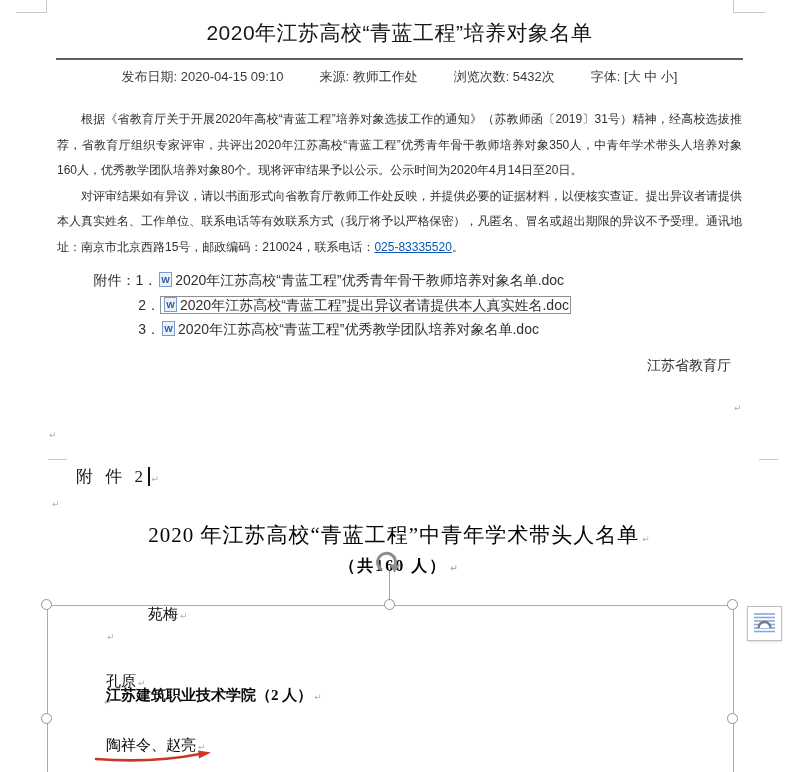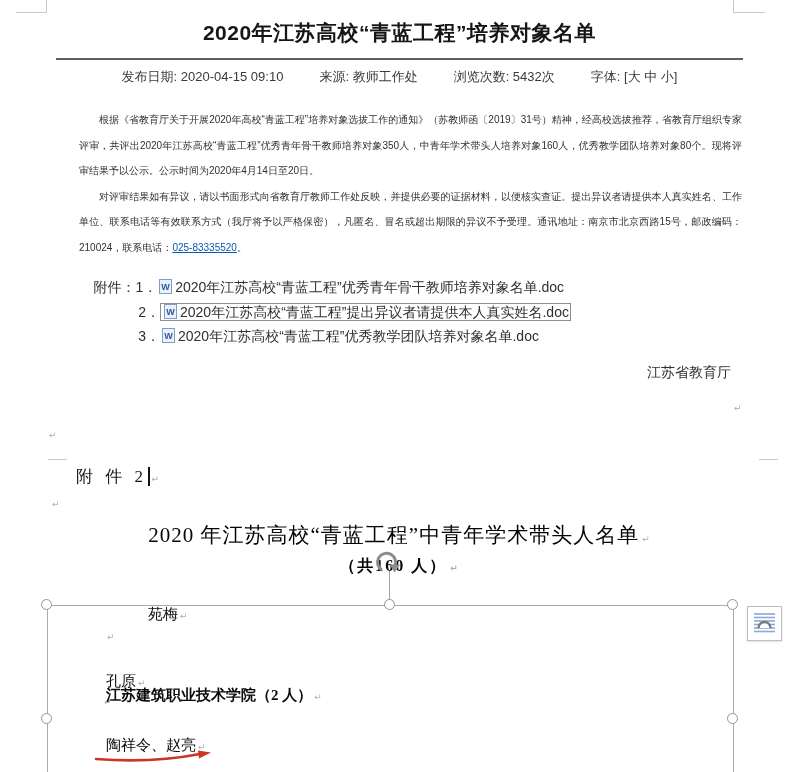--- a/index.html
+++ b/index.html
@@ -6,29 +6,29 @@
   html,body { width:799px; height:772px; background:#ffffff; overflow:hidden; position:relative;
               font-family:"Liberation Sans","DejaVu Sans",sans-serif; }
 
   
   .mark { position:absolute; background:#c9c9c9; }
   .pmark { position:absolute; color:#8fa3b8; font-size:9px; line-height:9px; opacity:.85;
            font-family:"DejaVu Sans",sans-serif; }
 
   
   .web { position:absolute; left:0; top:0; width:799px; height:458px; overflow:hidden; }
-  .page-title { margin-top:19px; text-align:center; font-size:21px; font-weight:700; color:#161616; letter-spacing:.5px; }
+  .page-title { margin-top:19px; text-align:center; font-size:21px; font-weight:400; color:#161616; letter-spacing:.5px; }
   .page-subtitle { margin-top:26px; text-align:center; font-size:19px; font-weight:700; color:#161616; }
   .rule { margin:11px 56px 0 56px; border-top:2px solid #5f5f5f; }
   .meta { margin-top:8px; display:flex; justify-content:center; gap:36px; font-size:13px; color:#3a3a3a; }
   .meta span { white-space:nowrap; }
-  .article { margin:21px 57px 0 79px; font-size:10px; line-height:25.5px; color:#303030; text-align:justify; }
+  .article { margin:21px 57px 0 57px; font-size:12px; line-height:25.5px; color:#303030; text-align:justify; }
   .article p { text-indent:2em; }
   .phone-link { color:#0a58af; text-decoration:underline; cursor:pointer; }
-  .atts { margin:15px 57px 0 57px; font-size:14px; color:#303030; line-height:24.5px; }
+  .atts { margin:8px 57px 0 57px; font-size:14px; color:#303030; line-height:24.5px; }
   .att-row { white-space:nowrap; }
   .att-row.first { padding-left:2.6em; }
   .att-row.cont  { padding-left:5.8em; }
   .doc-ico { display:inline-block; width:13px; height:15px; vertical-align:-2px; margin:0 3px 0 2px; }
   .focus-box { border:1px solid #8f8f8f; padding:0 1px; }
   .sig { margin-right:68px; text-align:right; font-size:14px; color:#303030; line-height:21px; margin-top:13px; }
 
   
   .docsec { position:absolute; left:0; top:0; width:799px; height:585px; pointer-events:none;
             font-family:"Liberation Serif","DejaVu Serif",serif; color:#000; }

